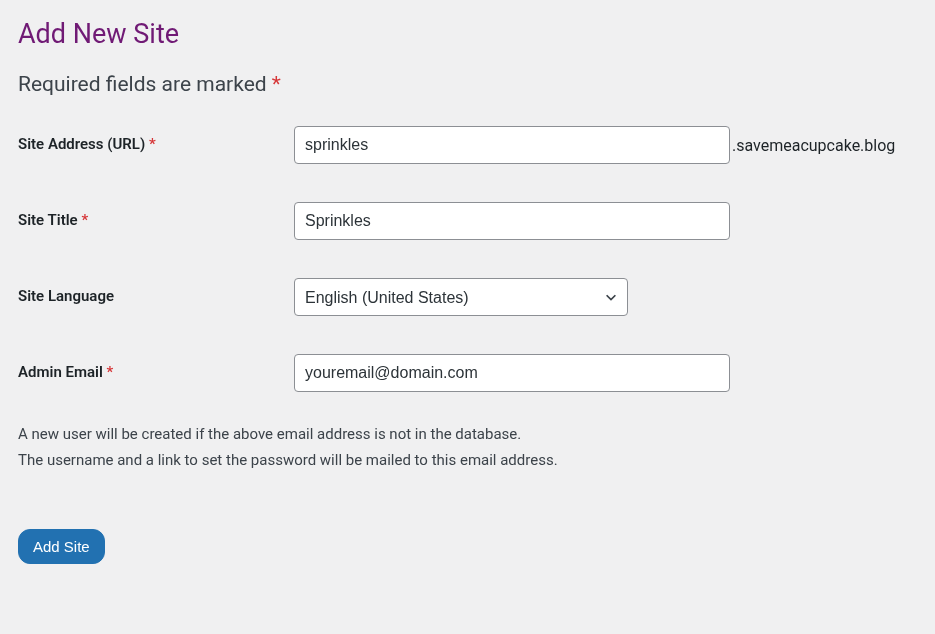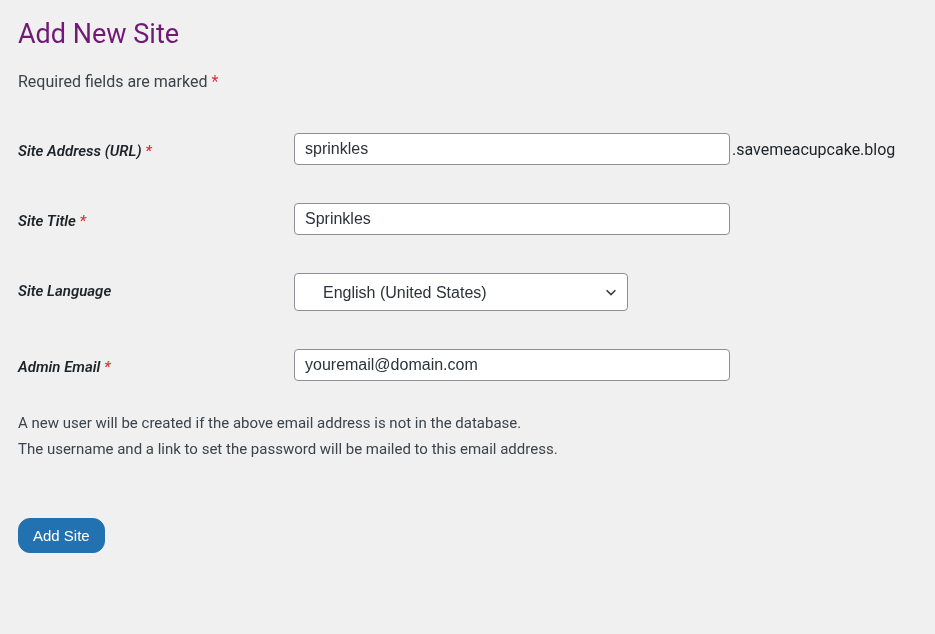--- a/index.html
+++ b/index.html
@@ -15,58 +15,57 @@
       padding: 18px 18px 18px 18px;
       color: #1d2327;
     }
     h1 {
       font-size: 27px;
       font-weight: 400;
       color: #701a75;
       margin-bottom: 22px;
     }
     .required-note {
-      font-size: 16px;
+      font-size: 21px;
       color: #3c434a;
-      margin-bottom: 42px;
+      margin-bottom: 30px;
     }
     .required {
       color: #d63638;
     }
     .form-row {
       display: flex;
       align-items: flex-start;
       margin-bottom: 38px;
     }
     .label-cell {
       width: 276px;
       flex-shrink: 0;
       padding-top: 8px;
     }
     .field-label {
       font-size: 15px;
       font-weight: 600;
       color: #1d2327;
-      font-style: italic;
     }
     .field-cell {
       flex: 1;
     }
     .inline-field {
       display: flex;
       align-items: center;
     }
     input[type="text"] {
       font-size: 16px;
       padding: 7px 10px;
       border: 1px solid #8c8f94;
       border-radius: 4px;
       background: #fff;
       color: #2c3338;
-      height: 32px;
+      height: 38px;
       line-height: 1.4;
     }
     .site-address-input {
       width: 436px;
     }
     .site-title-input {
       width: 436px;
     }
     .admin-email-input {
       width: 436px;
@@ -82,21 +81,21 @@
       margin-top: 10px;
     }
     .select-wrap {
       position: relative;
       display: inline-block;
       width: 334px;
     }
     select {
       width: 100%;
       font-size: 16px;
-      padding: 7px 30px 7px 28px;
+      padding: 7px 30px 7px 10px;
       border: 1px solid #8c8f94;
       border-radius: 4px;
       background: #fff;
       color: #2c3338;
       height: 38px;
       appearance: none;
       -webkit-appearance: none;
       -moz-appearance: none;
       cursor: pointer;
     }

